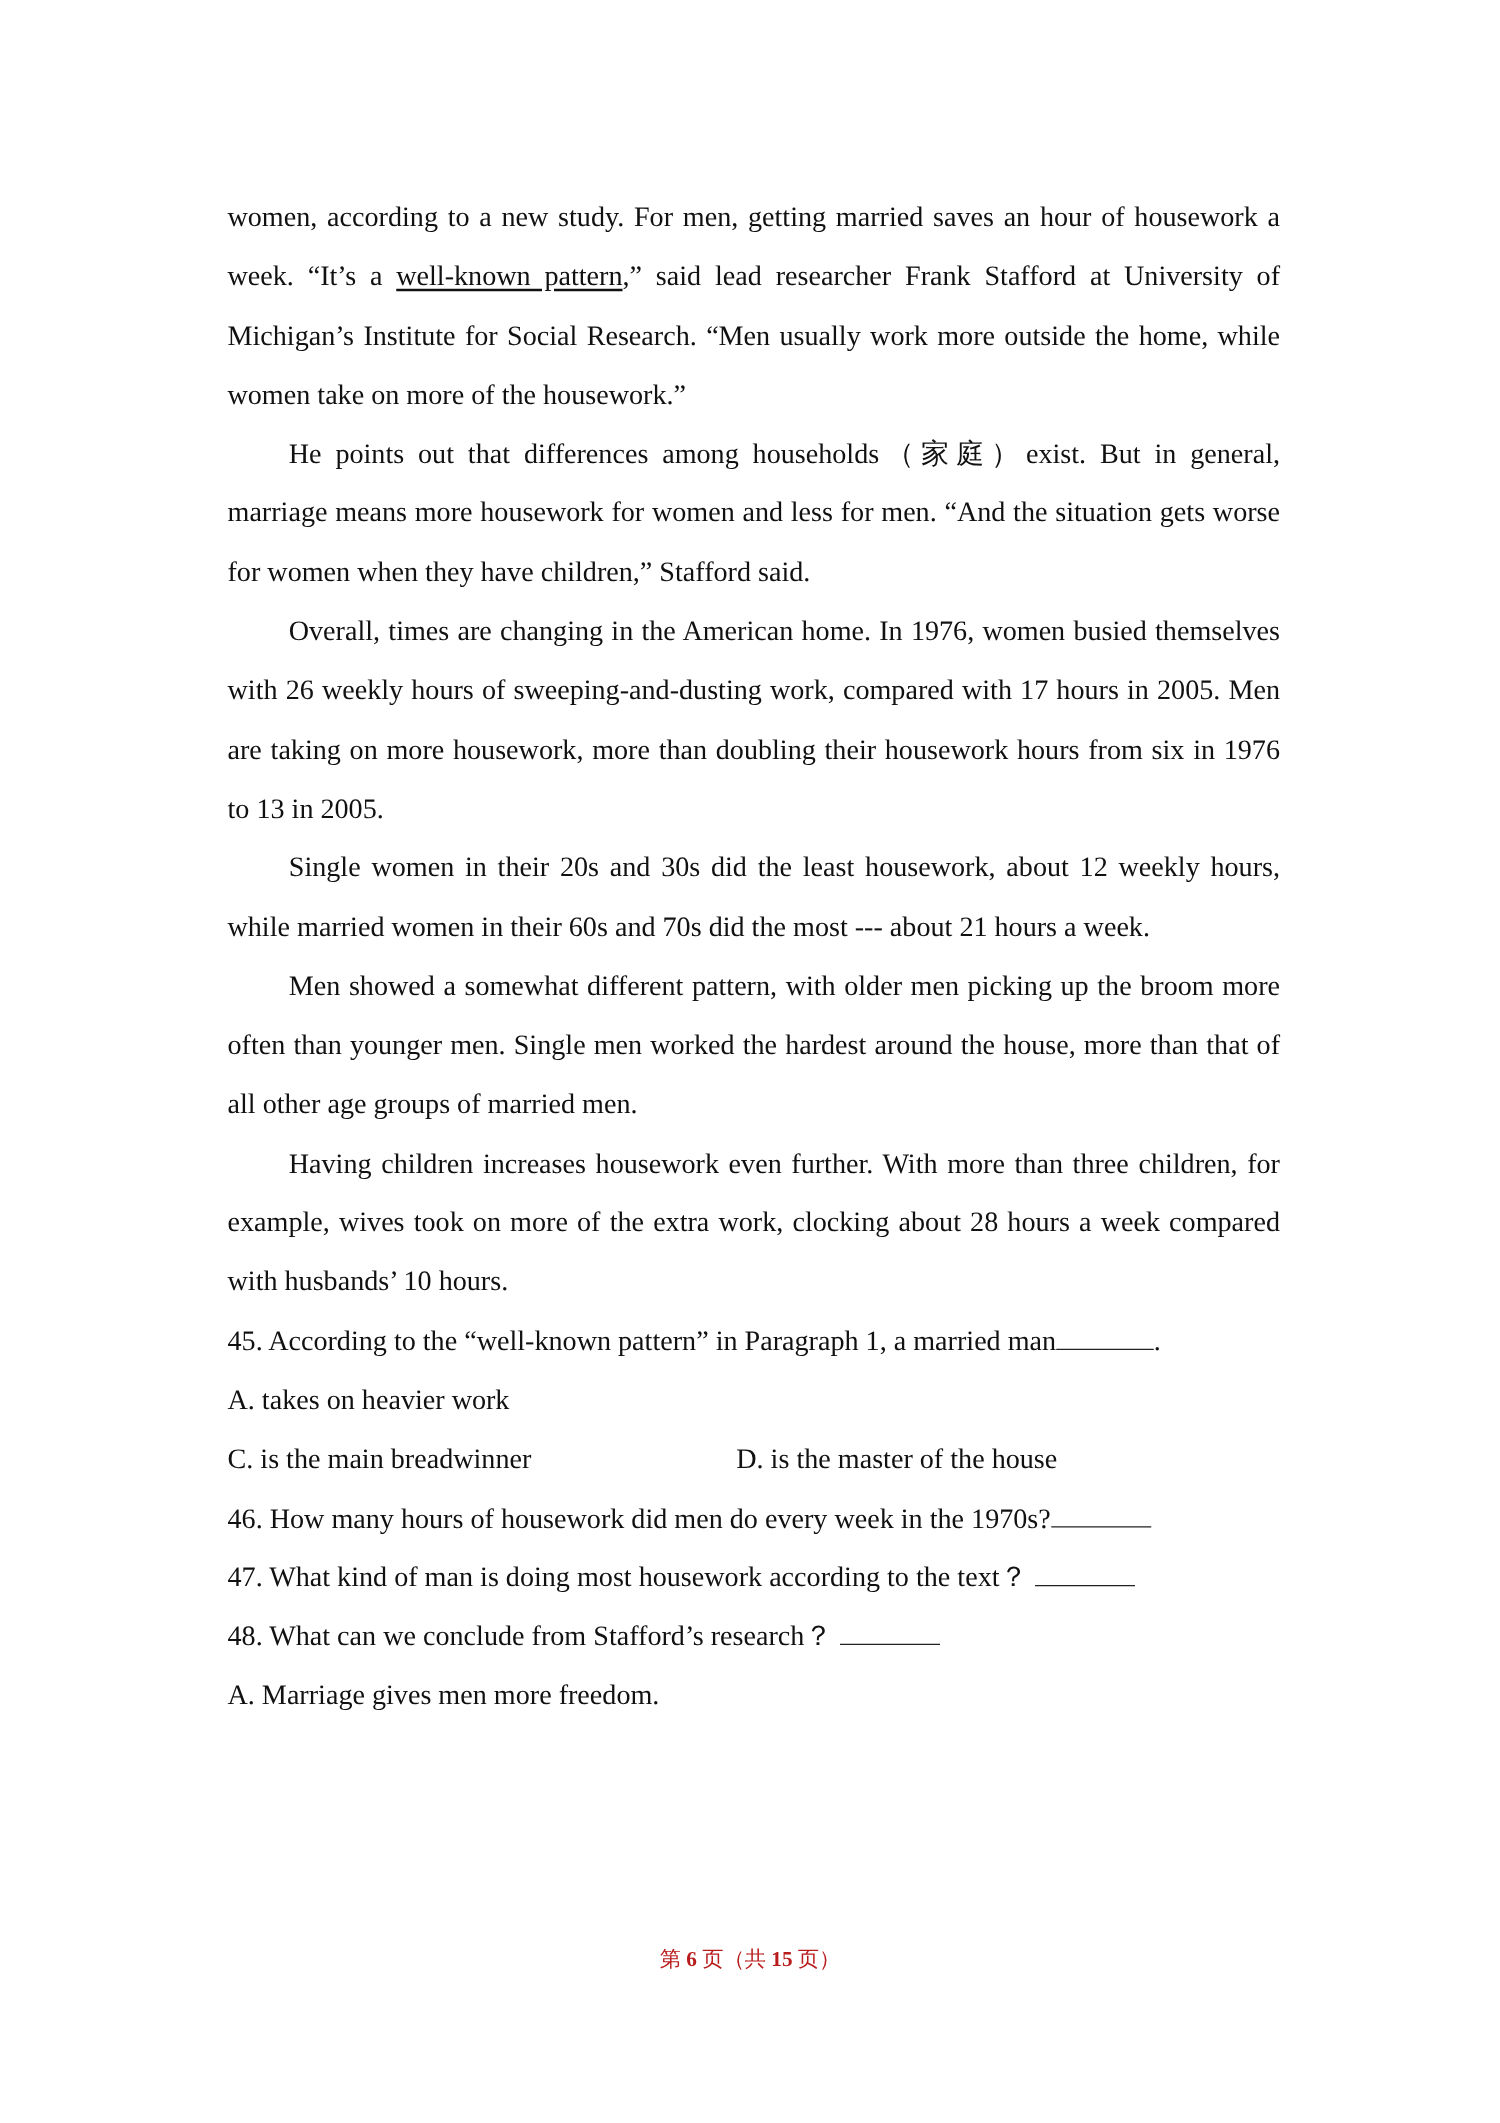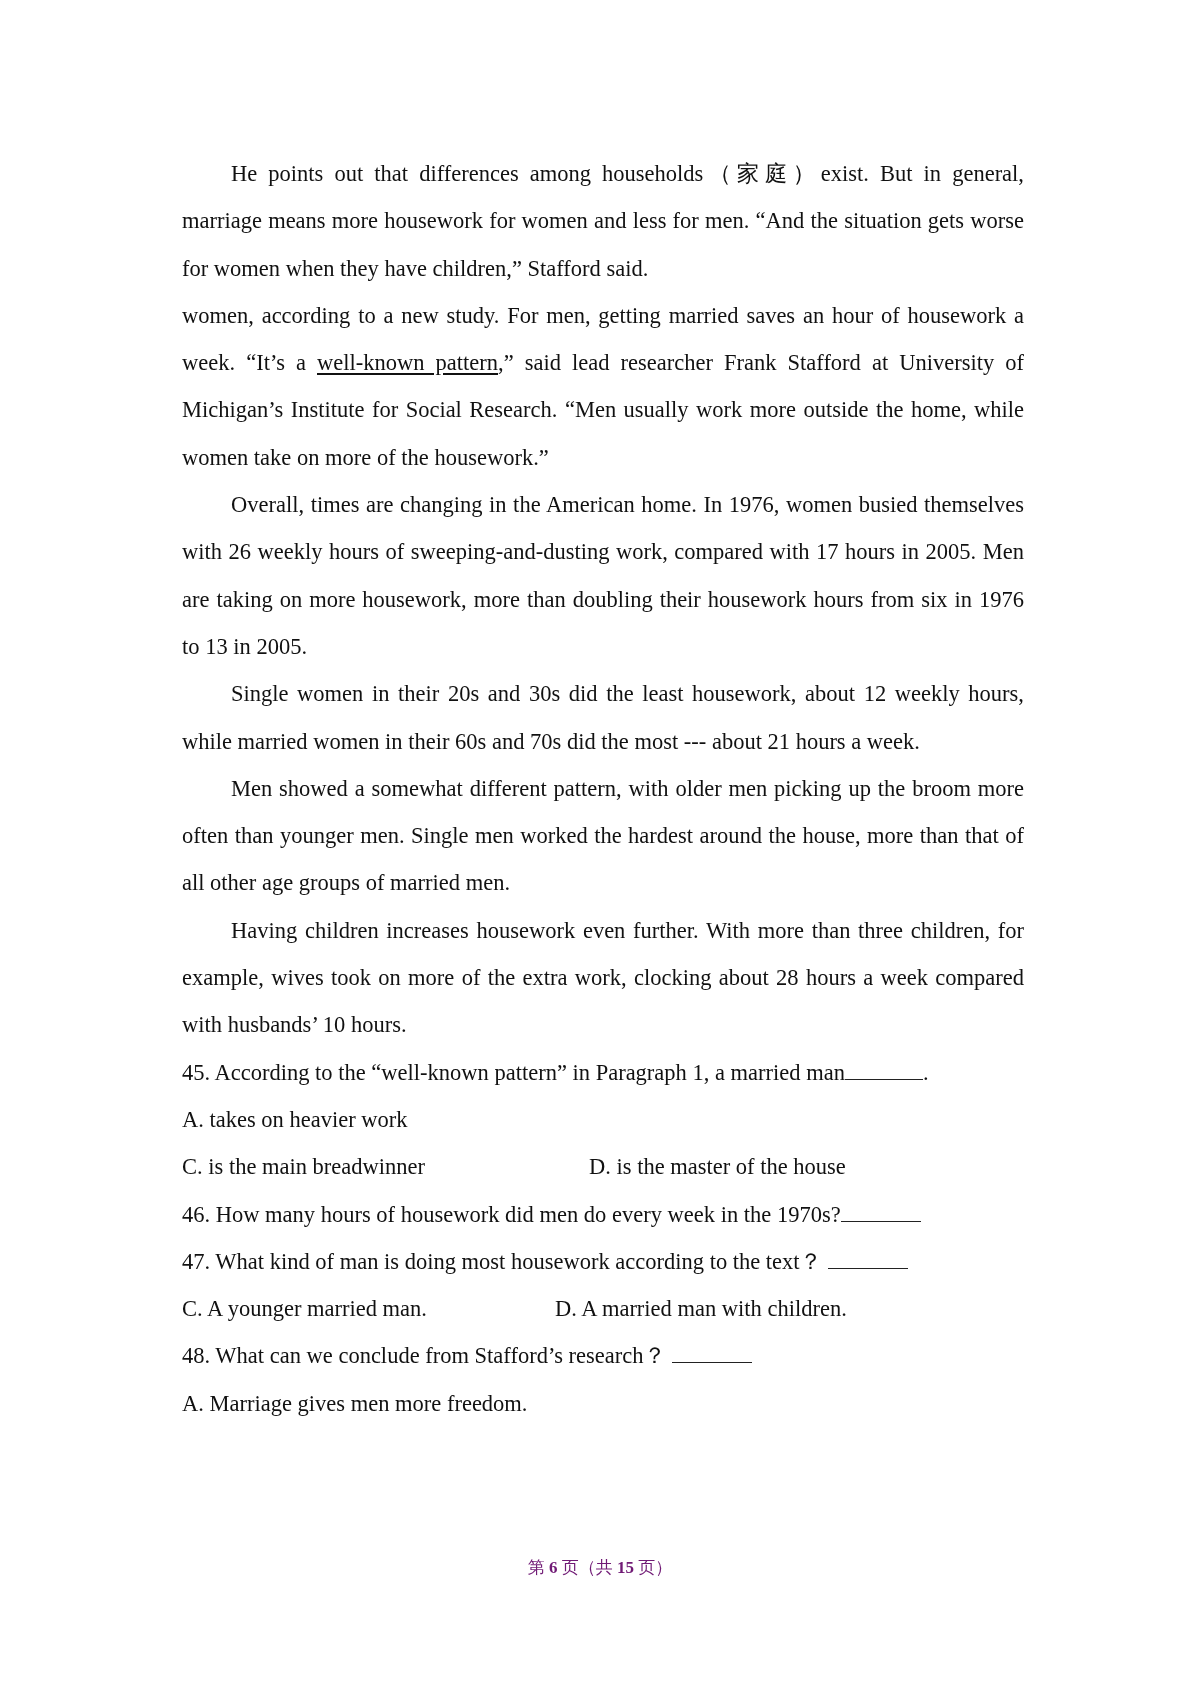--- a/index.html
+++ b/index.html
@@ -15,33 +15,33 @@
   }
   .para { margin: 0; text-align: justify; text-align-last: left; }
   .para.indent { text-indent: 49px; }
   .u { text-decoration: underline; text-underline-offset: 3px; }
   .q { margin: 0; white-space: nowrap; }
   .opts { position: relative; height: 47.3px; white-space: nowrap; }
   .opts span { position: absolute; top: 0; }
   .blank { display: inline-block; border-bottom: 1px solid #222; height: 1px; vertical-align: baseline; }
   .footer {
     position: absolute; top: 1556px; left: 0; width: 1200px; text-align: center;
-    font-size: 17px; color: #701a75;
+    font-size: 17px; color: #b91c1c;
   }
   .footer b { font-weight: bold; }
 </style>
 </head>
 <body>
 
 <div class="page">
   <div class="content">
 
     <div>
+      <p class="para"><span>women, according to a new study. For men, getting married saves an hour of housework a week. “It’s a </span><span class="u">well-known pattern</span><span>,” said lead researcher Frank Stafford at University of Michigan’s Institute for Social Research. “Men usually work more outside the home, while women take on more of the housework.”</span></p>
       <p class="para indent">He points out that differences among households（家庭）exist. But in general, marriage means more housework for women and less for men. “And the situation gets worse for women when they have children,” Stafford said.</p>
-      <p class="para"><span>women, according to a new study. For men, getting married saves an hour of housework a week. “It’s a </span><span class="u">well-known pattern</span><span>,” said lead researcher Frank Stafford at University of Michigan’s Institute for Social Research. “Men usually work more outside the home, while women take on more of the housework.”</span></p>
       <p class="para indent">Overall, times are changing in the American home. In 1976, women busied themselves with 26 weekly hours of sweeping-and-dusting work, compared with 17 hours in 2005. Men are taking on more housework, more than doubling their housework hours from six in 1976 to 13 in 2005.</p>
       <p class="para indent">Single women in their 20s and 30s did the least housework, about 12 weekly hours, while married women in their 60s and 70s did the most --- about 21 hours a week.</p>
       <p class="para indent">Men showed a somewhat different pattern, with older men picking up the broom more often than younger men. Single men worked the hardest around the house, more than that of all other age groups of married men.</p>
       <p class="para indent">Having children increases housework even further. With more than three children, for example, wives took on more of the extra work, clocking about 28 hours a week compared with husbands’ 10 hours.</p>
     </div>
 
     <div>
       <p class="q"><span>45.</span> <span>According to the “well-known pattern” in Paragraph 1, a married man</span><span class="blank" style="width:78px"></span><span>.</span></p>
       <div class="opts">
         <span style="left:0">A. takes on heavier work</span>
@@ -51,24 +51,20 @@
         <span style="left:407px">D. is the master of the house</span>
       </div>
     </div>
 
     <div>
       <p class="q"><span>46.</span> <span>How many hours of housework did men do every week in the 1970s?</span><span class="blank" style="width:80px"></span></p>
     </div>
 
     <div>
       <p class="q"><span>47.</span> <span>What kind of man is doing most housework according to the text？</span> <span class="blank" style="width:80px"></span></p>
-      <div class="opts">
-        <span style="left:0">C. A younger married man.</span>
-        <span style="left:373px">D. A married man with children.</span>
-      </div>
     </div>
 
     <div>
       <p class="q"><span>48.</span> <span>What can we conclude from Stafford’s research？</span> <span class="blank" style="width:80px"></span></p>
       <div class="opts">
         <span style="left:0">A. Marriage gives men more freedom.</span>
       </div>
     </div>
 
   </div>

